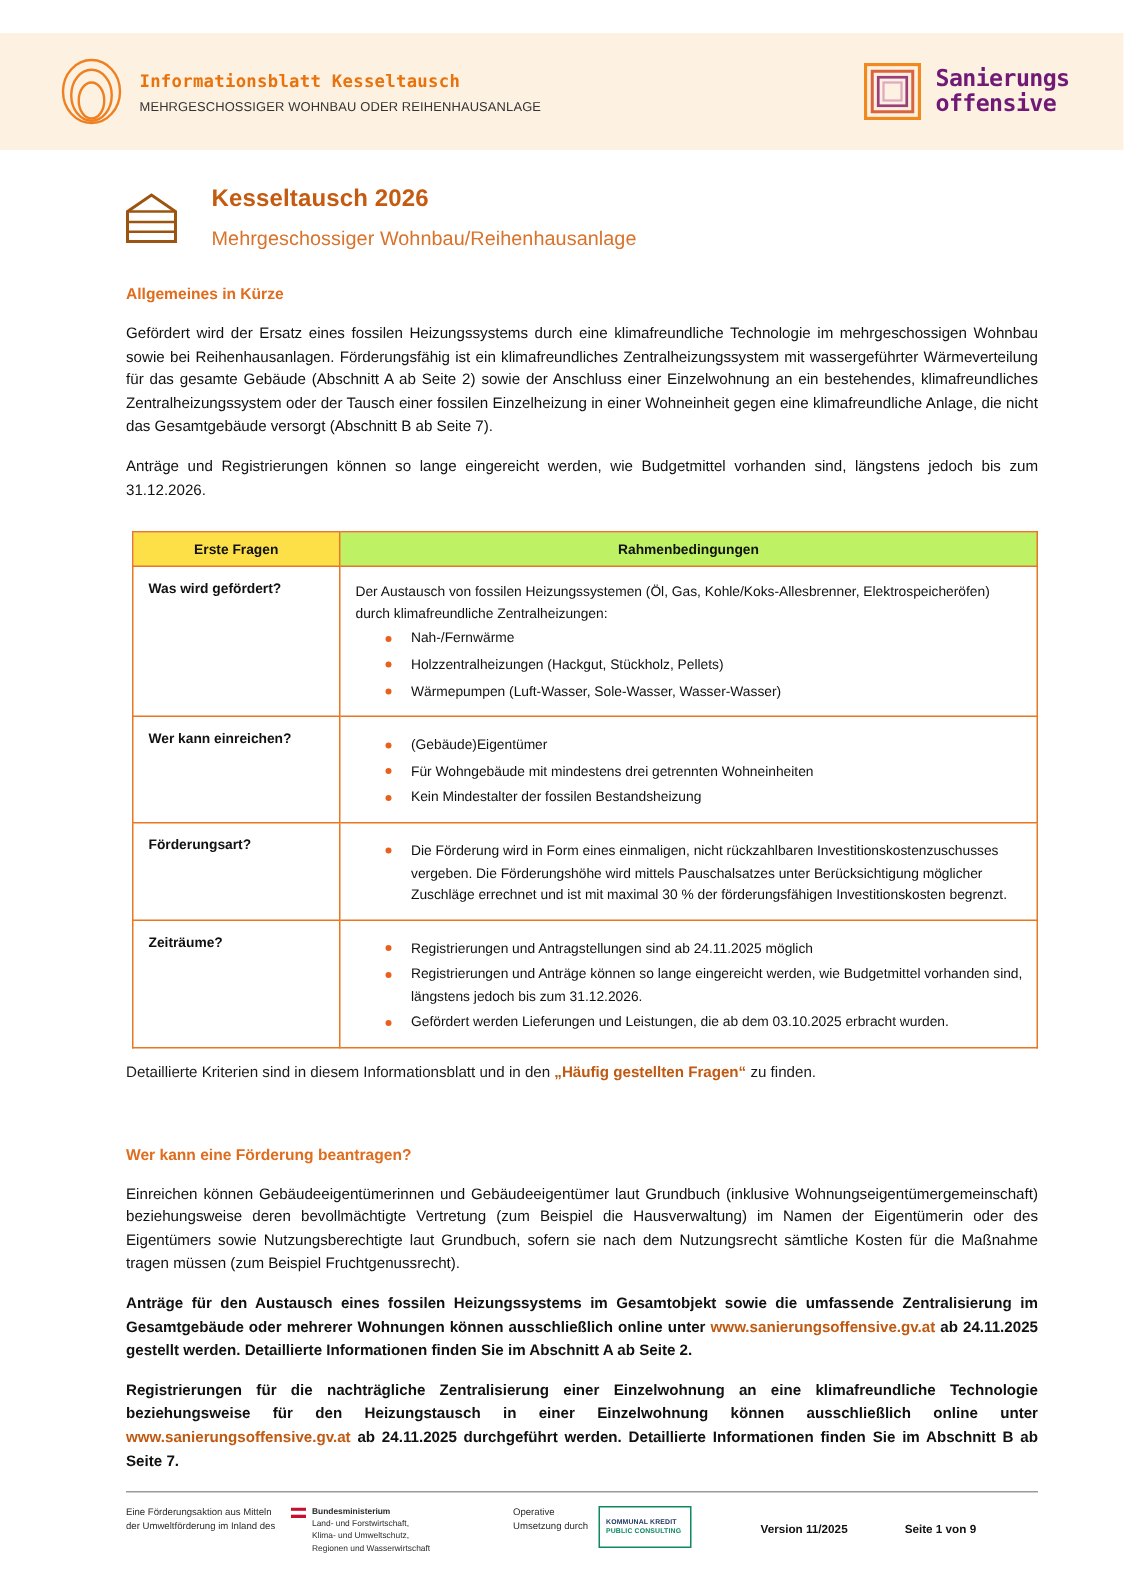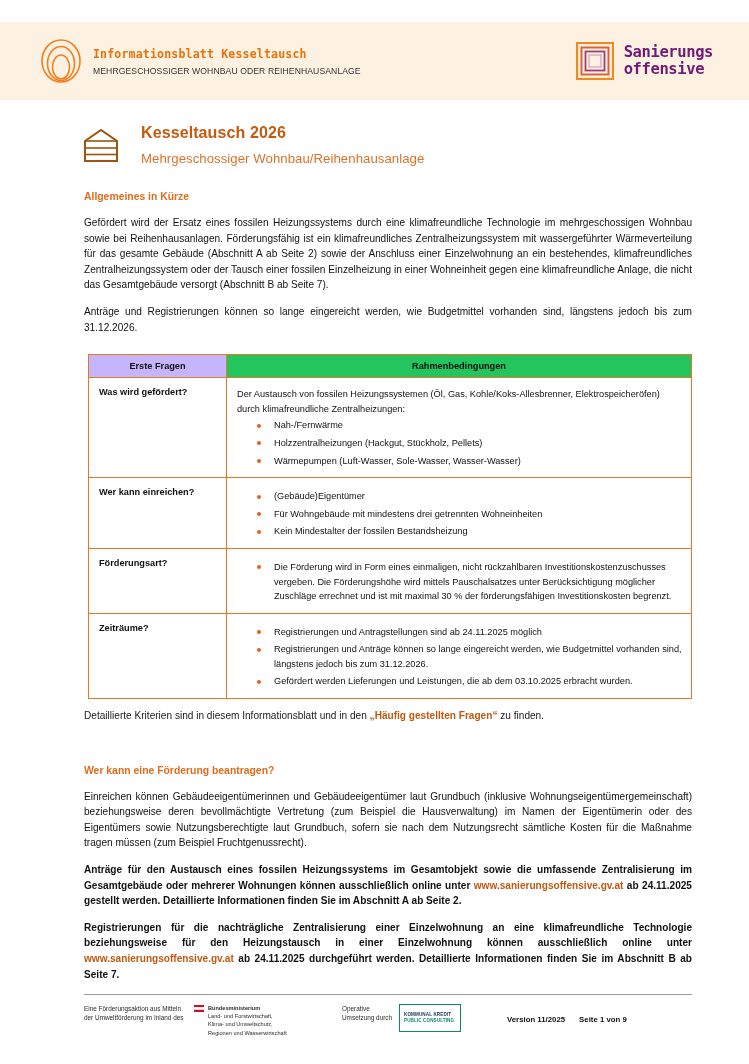--- a/index.html
+++ b/index.html
@@ -121,29 +121,29 @@
     margin-top: 19px;
     margin-left: 4px;
     table-layout: fixed;
   }
   table.faq th, table.faq td {
     border: 1px solid #E87722;
     vertical-align: top;
   }
   table.faq th.col-q {
     width: 138px;
-    background: #c4b5fd;
+    background: #fde047;
     color: #111;
     font-size: 9.2px;
     font-weight: bold;
     text-align: center;
     padding: 6px 4px;
   }
   table.faq th.col-a {
-    background: #22c55e;
+    background: #bef264;
     color: #111;
     font-size: 9.2px;
     font-weight: bold;
     text-align: center;
     padding: 6px 20px;
   }
   table.faq td.q {
     font-size: 9.2px;
     font-weight: bold;
     padding: 9px 6px 9px 10px;
@@ -228,21 +228,21 @@
     line-height: 5.6px; letter-spacing: .1px; margin-top: 1px;
   }
   .f-version {
     margin-left: 46px;
     font-size: 7.8px;
     font-weight: bold;
     color: #111;
     padding-top: 11px;
   }
   .f-page {
-    margin-left: 14px;
+    margin-left: 38px;
     font-size: 7.8px;
     font-weight: bold;
     color: #111;
     padding-top: 11px;
   }
 </style>
 </head>
 <body>
 
 <div class="header-band">

